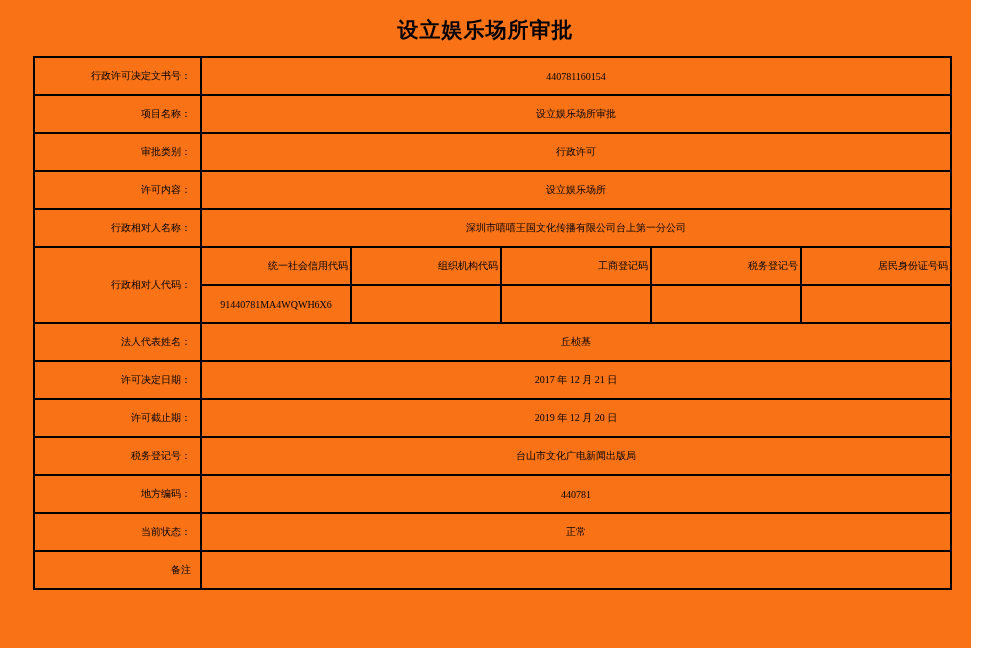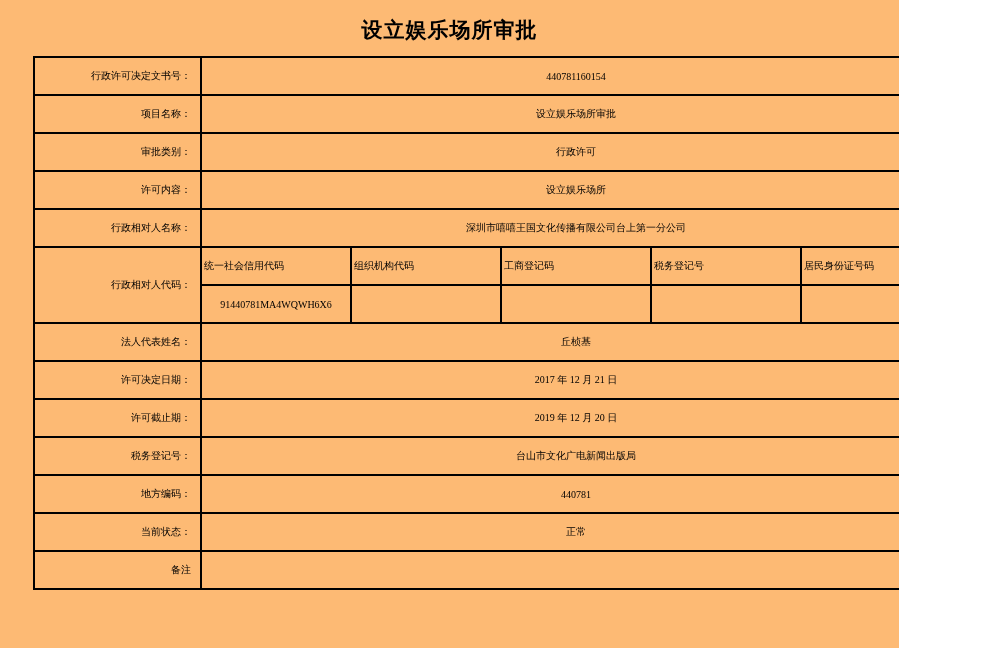--- a/index.html
+++ b/index.html
@@ -1,23 +1,23 @@
 <!DOCTYPE html>
 <html><head>
 <meta charset="utf-8">
 <style>
   html, body {
     margin: 0;
     padding: 0;
     background: #ffffff;
   }
   .page {
-    width: 899px;
+    width: 971px;
     height: 648px;
-    background: #fdba74;
+    background: #f97316;
     font-family: "Liberation Serif", "DejaVu Serif", serif;
     color: #000000;
     overflow: hidden;
     box-sizing: border-box;
   }
   .doc-title {
     text-align: center;
     font-size: 21px;
     font-weight: bold;
     margin: 16px 0 12px 0;
@@ -40,21 +40,21 @@
   }
   td.label-cell {
     text-align: right;
     padding-right: 9px;
   }
   td.value-cell {
     text-align: center;
     padding: 0 8px;
   }
   td.code-header-cell {
-    text-align: left;
+    text-align: right;
     padding: 0 2px;
   }
   td.code-value-cell {
     text-align: center;
     font-size: 13px;
     padding: 0 2px;
   }
 </style>
 </head>
 <body>

